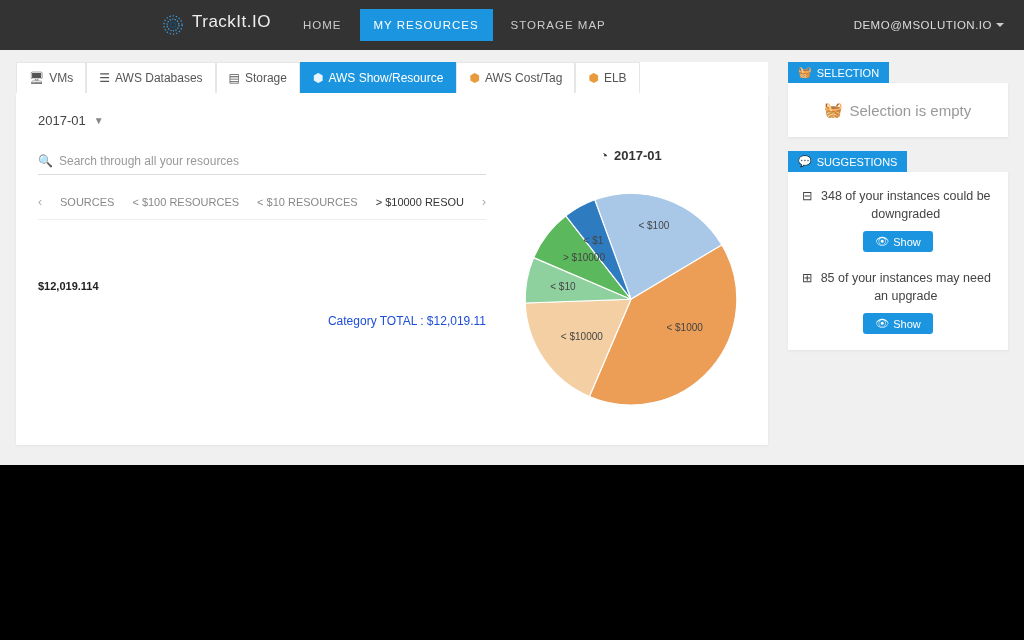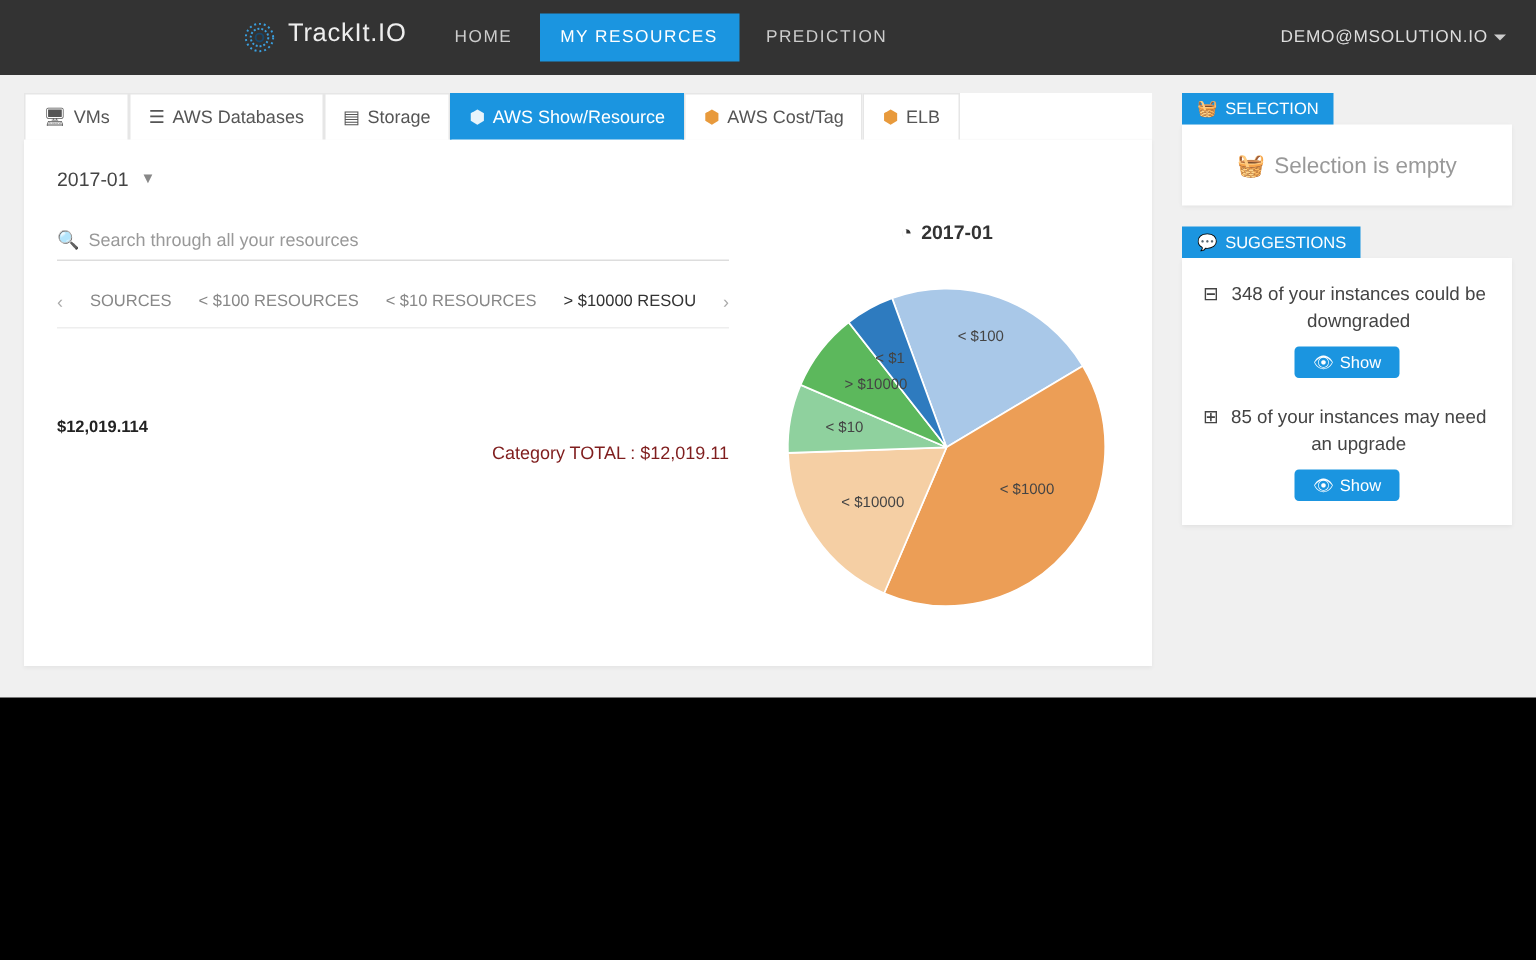--- a/index.html
+++ b/index.html
@@ -36,21 +36,21 @@
   .search-input::placeholder { color:#999; }
 
   .breadcrumbs { display:flex; align-items:center; gap: 18px; font-size:11px; color:#888; margin-bottom: 16px; position:relative; border-bottom: 1px solid #eee; padding-bottom: 10px;}
   .bc-item { cursor:pointer; white-space:nowrap;}
   .bc-item.active { color:#333; font-weight:400;}
   .bc-chev { color:#aaa; font-size:12px; cursor:pointer;}
 
   .row { display:flex; justify-content:space-between; font-size:11px; color:#444; padding: 4px 0;}
   .row .arn { color:#555; }
   .row .val { font-weight:600; color:#222;margin-top:40px;}
-  .total { text-align:right; color:#7f1d1d; font-size:12px; }
+  .total { text-align:right; color:#1d4ed8; font-size:12px; margin-top: 18px;}
 
   .chart-title { font-size:13px; font-weight:600; color:#333; margin-bottom: 12px; display:flex; align-items:center; gap:6px;}
   .pie-wrap { position:relative; width: 230px; height: 230px; }
   .slice-label { position:absolute; font-size:10px; color:#444; white-space:nowrap;}
 
   .side { width: 220px; display:flex; flex-direction:column; gap: 14px;}
   .card-head { background:#1b95e0; color:#fff; font-size:11px; padding: 4px 10px; display:inline-flex; align-items:center; gap:5px; width:fit-content;}
   .card { background:#fff; box-shadow: 0 1px 3px rgba(0,0,0,0.06);}
   .selection-body { padding: 18px; text-align:center; color:#999; font-size:15px; display:flex; justify-content:center; align-items:center; gap:6px;}
   .sugg-body { padding: 16px 14px; display:flex; flex-direction:column; gap: 18px;}
@@ -67,21 +67,21 @@
       <svg class="brand-icon" viewBox="0 0 40 40">
         <circle cx="20" cy="20" r="14" fill="none" stroke="#3aa0e0" stroke-width="2" stroke-dasharray="2 3"></circle>
         <circle cx="20" cy="20" r="9" fill="none" stroke="#3aa0e0" stroke-width="2" stroke-dasharray="2 2"></circle>
         <circle cx="20" cy="20" r="4" fill="none" stroke="#19486b" stroke-width="2"></circle>
       </svg>
       <span class="brand-text">TrackIt.IO</span>
     </div>
     <div class="nav-links">
       <div class="nav-link">HOME</div>
       <div class="nav-link active">MY RESOURCES</div>
-      <div class="nav-link">PREDICTION</div>
+      <div class="nav-link">STORAGE MAP</div>
     </div>
     <div class="nav-right">
       <span>DEMO@MSOLUTION.IO</span>
       <span class="caret"></span>
     </div>
   </div>
 
   <div class="content">
     <div class="main-panel">
       <div class="tabs">

